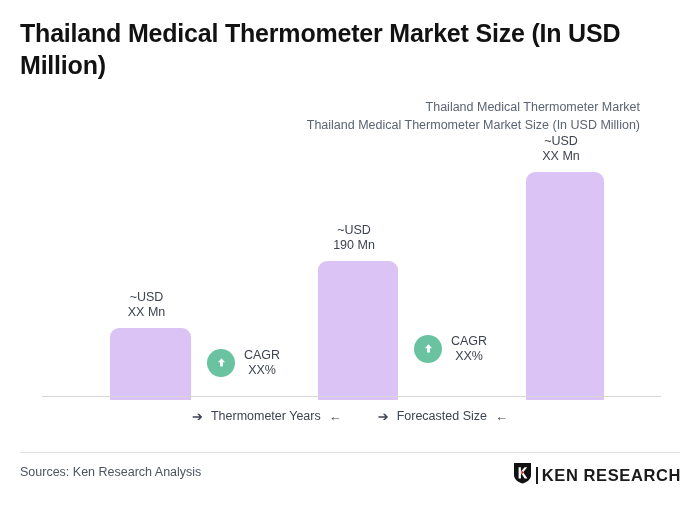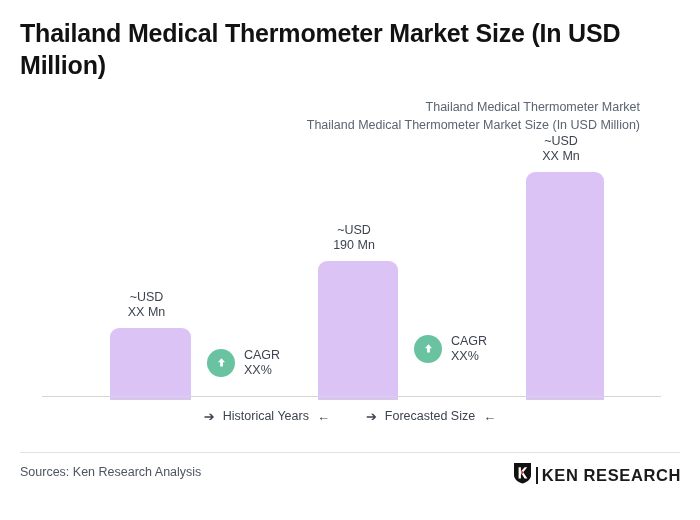--- a/index.html
+++ b/index.html
@@ -107,20 +107,21 @@
     align-items: center;
     justify-content: center;
     flex: 0 0 auto;
   }
   .cagr-circle svg { display: block; }
   .cagr-text {
     font-size: 12.5px;
     line-height: 14.5px;
     color: #3d4450;
     white-space: nowrap;
+    text-align: center;
   }
 
   
   .period-legend {
     position: absolute;
     left: 0;
     top: 409px;
     width: 700px;
     display: flex;
     justify-content: center;
@@ -240,21 +241,21 @@
         <div>XX%</div>
       </span>
     </div>
 
     <div class="axis-baseline"></div>
   </div>
 
   <div class="period-legend">
     <div class="period-item">
       <span class="period-arrow">➔</span>
-      <span>Historical Years</span>
+      <span>Thermometer Years</span>
       <span class="period-arrow">←</span>
     </div>
     <div class="period-item">
       <span class="period-arrow">➔</span>
       <span>Forecasted Size</span>
       <span class="period-arrow">←</span>
     </div>
   </div>
 
   <div class="footer-rule"></div>

